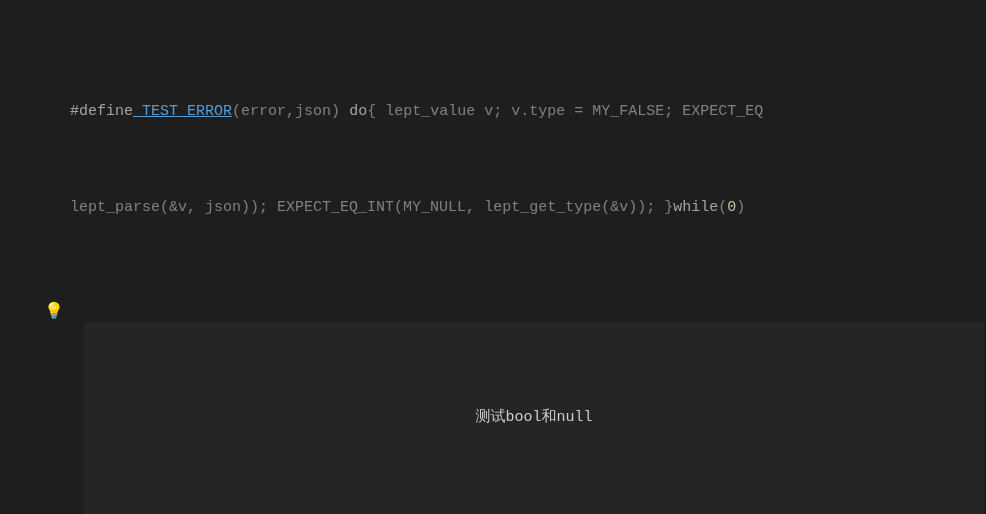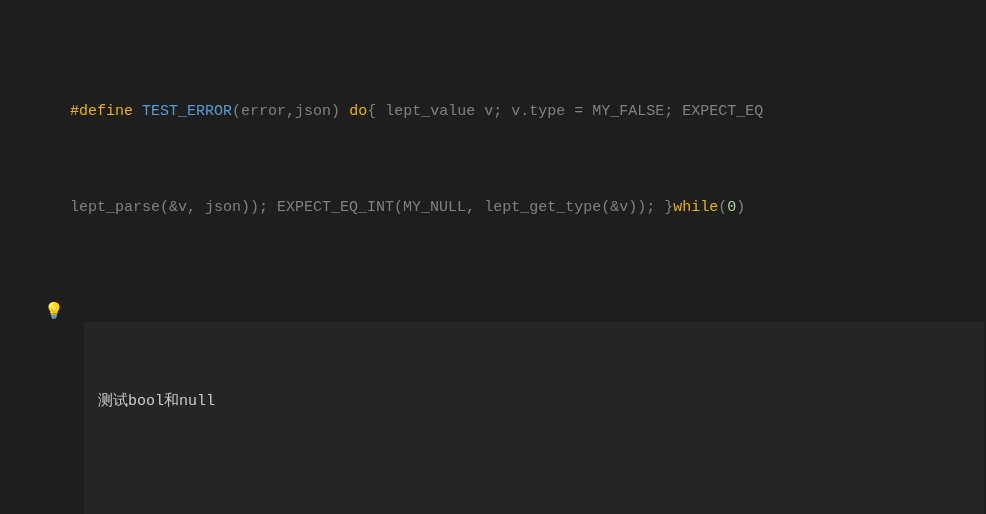--- a/index.html
+++ b/index.html
@@ -19,32 +19,32 @@
     white-space: pre;
   }
   .line { height: 24px; padding-left: 52px; }
   .tooltip {
     margin: 6px 0 6px 66px;
     background: #252526;
     padding: 10px 14px 8px 14px;
     width: 900px;
     position: relative;
   }
-  .tooltip .desc { color: #cccccc; margin: 10px 0 6px 0; }
+  .tooltip .desc { color: #cccccc; margin: 26px 0 6px 0; text-align: center; }
   .bulb {
     position: absolute;
     left: 44px;
     top: 300px;
     color: #ffcc00;
     font-size: 16px;
   } 
   .c-num { color: #b5cea8; } 
   .c-dim { color: #808080; } 
-  .c-mhi { color: #569cd6; } 
-  .c-mhiP{ color: #eab308; }
+  .c-mhi { color: #569cd6; text-decoration: underline; } 
+  .c-mhiP{ color: #a3a3a3; }
 </style>
 </head>
 <body>
 
 <div class="editor">
 
   
   <div class="line"><span class="c-mhiP">#define</span><span class="c-mhi"> TEST_ERROR</span><span class="c-dim">(</span><span class="c-dim">error</span><span class="c-dim">,</span><span class="c-dim">json</span><span class="c-dim">) </span><span class="c-mhiP">do</span><span class="c-dim">{ </span><span class="c-dim">lept_value</span><span class="c-dim"> v; v.</span><span class="c-dim">type</span><span class="c-dim"> = </span><span class="c-dim">MY_FALSE</span><span class="c-dim">; </span><span class="c-dim">EXPECT_EQ</span></div>
 
   <div class="line"><span class="c-dim">lept_parse</span><span class="c-dim">(&amp;v, json)); </span><span class="c-dim">EXPECT_EQ_INT</span><span class="c-dim">(</span><span class="c-dim">MY_NULL</span><span class="c-dim">, </span><span class="c-dim">lept_get_type</span><span class="c-dim">(&amp;</span><span class="c-dim">v</span><span class="c-dim">)); }</span><span class="c-mhiP">while</span><span class="c-dim">(</span><span class="c-num">0</span><span class="c-dim">)</span></div>

